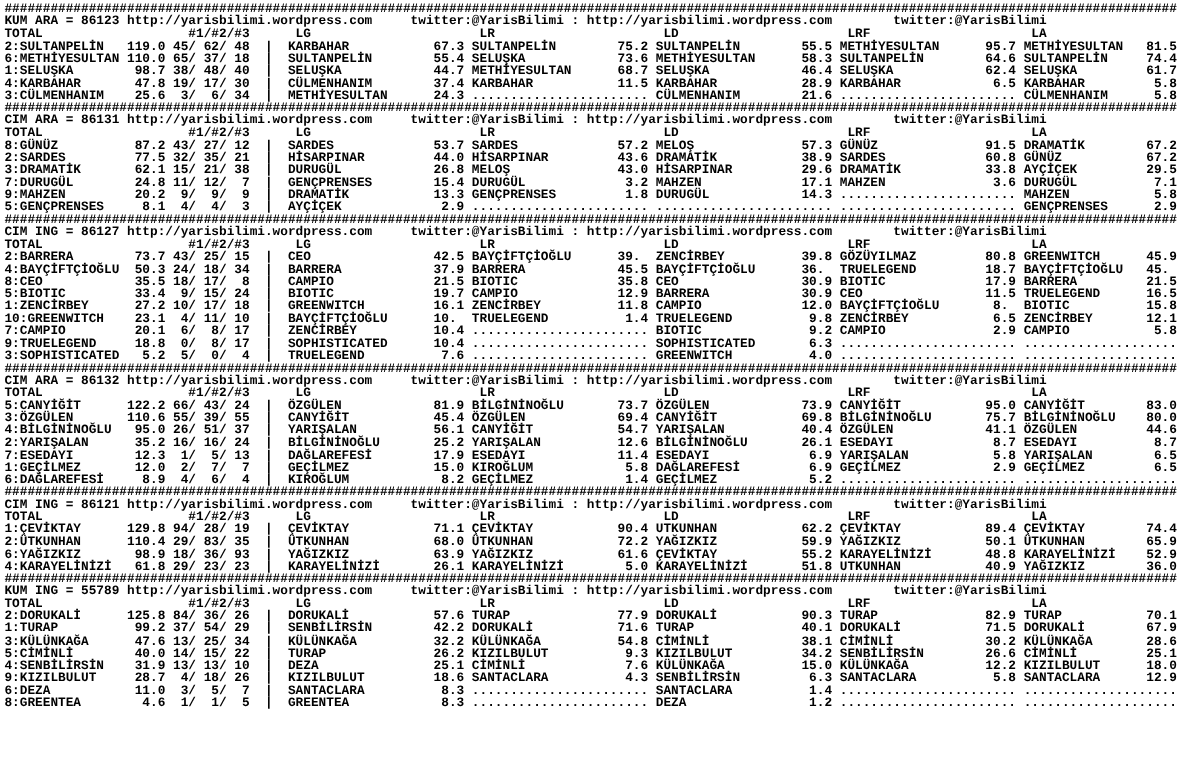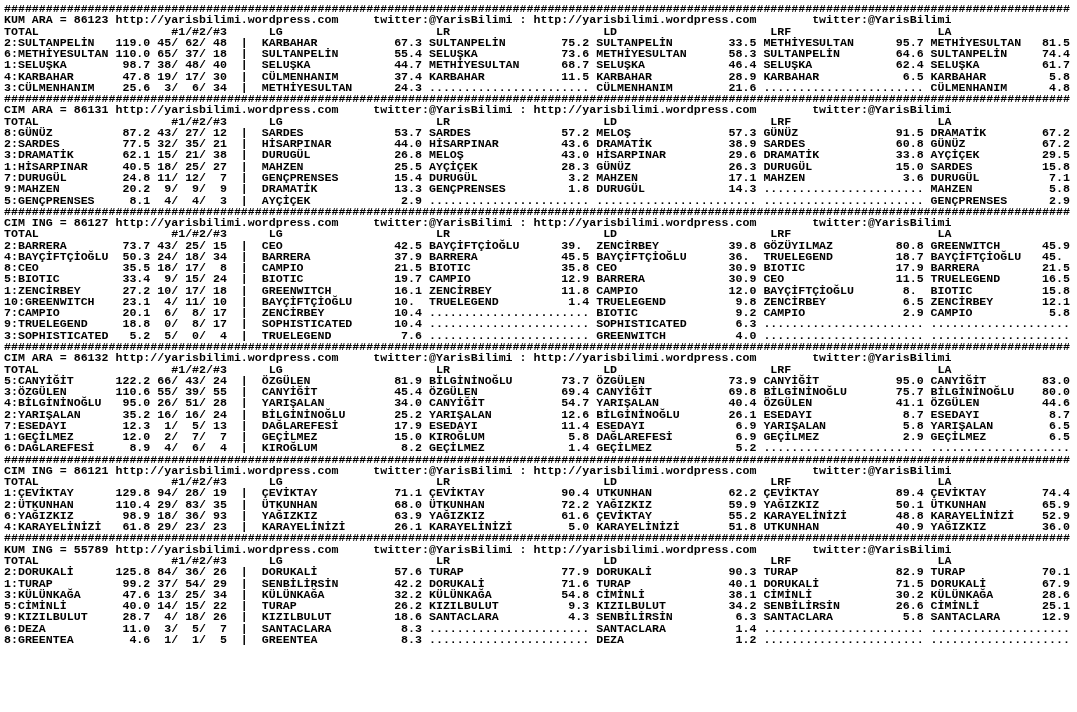--- a/index.html
+++ b/index.html
@@ -15,67 +15,67 @@
     letter-spacing:0;
   }
 </style>
 </head>
 <body>
 
 <div id="report">
     <div class="ln">#########################################################################################################################################################</div>
     <div class="ln">KUM ARA = 86123 http://yarisbilimi.wordpress.com     twitter:@YarisBilimi : http://yarisbilimi.wordpress.com        twitter:@YarisBilimi</div>
     <div class="ln">TOTAL                   #1/#2/#3      LG                      LR                      LD                      LRF                     LA</div>
-    <div class="ln">2:SULTANPELİN   119.0 45/ 62/ 48  |  KARBAHAR           67.3 SULTANPELİN        75.2 SULTANPELİN        33.5 METHİYESULTAN      95.7 METHİYESULTAN   81.5</div>
+    <div class="ln">2:SULTANPELİN   119.0 45/ 62/ 48  |  KARBAHAR           67.3 SULTANPELİN        75.2 SULTANPELİN        55.5 METHİYESULTAN      95.7 METHİYESULTAN   81.5</div>
     <div class="ln">6:METHİYESULTAN 110.0 65/ 37/ 18  |  SULTANPELİN        55.4 SELUŞKA            73.6 METHİYESULTAN      58.3 SULTANPELİN        64.6 SULTANPELİN     74.4</div>
     <div class="ln">1:SELUŞKA        98.7 38/ 48/ 40  |  SELUŞKA            44.7 METHİYESULTAN      68.7 SELUŞKA            46.4 SELUŞKA            62.4 SELUŞKA         61.7</div>
     <div class="ln">4:KARBAHAR       47.8 19/ 17/ 30  |  CÜLMENHANIM        37.4 KARBAHAR           11.5 KARBAHAR           28.9 KARBAHAR            6.5 KARBAHAR         5.8</div>
-    <div class="ln">3:CÜLMENHANIM    25.6  3/  6/ 34  |  METHİYESULTAN      24.3 ....................... CÜLMENHANIM        21.6 ....................... CÜLMENHANIM      4.8</div>
+    <div class="ln">3:CÜLMENHANIM    25.6  3/  6/ 34  |  METHİYESULTAN      24.3 ....................... CÜLMENHANIM        21.6 ....................... CÜLMENHANIM      5.8</div>
     <div class="ln">#########################################################################################################################################################</div>
     <div class="ln">CIM ARA = 86131 http://yarisbilimi.wordpress.com     twitter:@YarisBilimi : http://yarisbilimi.wordpress.com        twitter:@YarisBilimi</div>
     <div class="ln">TOTAL                   #1/#2/#3      LG                      LR                      LD                      LRF                     LA</div>
     <div class="ln">8:GÜNÜZ          87.2 43/ 27/ 12  |  SARDES             53.7 SARDES             57.2 MELOŞ              57.3 GÜNÜZ              91.5 DRAMATİK        67.2</div>
     <div class="ln">2:SARDES         77.5 32/ 35/ 21  |  HİSARPINAR         44.0 HİSARPINAR         43.6 DRAMATİK           38.9 SARDES             60.8 GÜNÜZ           67.2</div>
     <div class="ln">3:DRAMATİK       62.1 15/ 21/ 38  |  DURUGÜL            26.8 MELOŞ              43.0 HİSARPINAR         29.6 DRAMATİK           33.8 AYÇİÇEK         29.5</div>
-    <div class="ln">1:HİSARPINAR     40.5 18/ 25/ 27  |  MAHZEN             25.5 AYÇİÇEK            28.3 GÜNÜZ              26.3 DURUGÜL            15.0 SARDES          15.8</div>
     <div class="ln">7:DURUGÜL        24.8 11/ 12/  7  |  GENÇPRENSES        15.4 DURUGÜL             3.2 MAHZEN             17.1 MAHZEN              3.6 DURUGÜL          7.1</div>
     <div class="ln">9:MAHZEN         20.2  9/  9/  9  |  DRAMATİK           13.3 GENÇPRENSES         1.8 DURUGÜL            14.3 ....................... MAHZEN           5.8</div>
     <div class="ln">5:GENÇPRENSES     8.1  4/  4/  3  |  AYÇİÇEK             2.9 ....................... ....................... ....................... GENÇPRENSES      2.9</div>
     <div class="ln">#########################################################################################################################################################</div>
     <div class="ln">CIM ING = 86127 http://yarisbilimi.wordpress.com     twitter:@YarisBilimi : http://yarisbilimi.wordpress.com        twitter:@YarisBilimi</div>
     <div class="ln">TOTAL                   #1/#2/#3      LG                      LR                      LD                      LRF                     LA</div>
     <div class="ln">2:BARRERA        73.7 43/ 25/ 15  |  CEO                42.5 BAYÇİFTÇİOĞLU      39.  ZENCİRBEY          39.8 GÖZÜYILMAZ         80.8 GREENWITCH      45.9</div>
     <div class="ln">4:BAYÇİFTÇİOĞLU  50.3 24/ 18/ 34  |  BARRERA            37.9 BARRERA            45.5 BAYÇİFTÇİOĞLU      36.  TRUELEGEND         18.7 BAYÇİFTÇİOĞLU   45. </div>
     <div class="ln">8:CEO            35.5 18/ 17/  8  |  CAMPIO             21.5 BIOTIC             35.8 CEO                30.9 BIOTIC             17.9 BARRERA         21.5</div>
     <div class="ln">5:BIOTIC         33.4  9/ 15/ 24  |  BIOTIC             19.7 CAMPIO             12.9 BARRERA            30.9 CEO                11.5 TRUELEGEND      16.5</div>
     <div class="ln">1:ZENCİRBEY      27.2 10/ 17/ 18  |  GREENWITCH         16.1 ZENCİRBEY          11.8 CAMPIO             12.0 BAYÇİFTÇİOĞLU       8.  BIOTIC          15.8</div>
     <div class="ln">10:GREENWITCH    23.1  4/ 11/ 10  |  BAYÇİFTÇİOĞLU      10.  TRUELEGEND          1.4 TRUELEGEND          9.8 ZENCİRBEY           6.5 ZENCİRBEY       12.1</div>
     <div class="ln">7:CAMPIO         20.1  6/  8/ 17  |  ZENCİRBEY          10.4 ....................... BIOTIC              9.2 CAMPIO              2.9 CAMPIO           5.8</div>
     <div class="ln">9:TRUELEGEND     18.8  0/  8/ 17  |  SOPHISTICATED      10.4 ....................... SOPHISTICATED       6.3 ....................... ....................</div>
     <div class="ln">3:SOPHISTICATED   5.2  5/  0/  4  |  TRUELEGEND          7.6 ....................... GREENWITCH          4.0 ....................... ....................</div>
     <div class="ln">#########################################################################################################################################################</div>
     <div class="ln">CIM ARA = 86132 http://yarisbilimi.wordpress.com     twitter:@YarisBilimi : http://yarisbilimi.wordpress.com        twitter:@YarisBilimi</div>
     <div class="ln">TOTAL                   #1/#2/#3      LG                      LR                      LD                      LRF                     LA</div>
     <div class="ln">5:CANYİĞİT      122.2 66/ 43/ 24  |  ÖZGÜLEN            81.9 BİLGİNİNOĞLU       73.7 ÖZGÜLEN            73.9 CANYİĞİT           95.0 CANYİĞİT        83.0</div>
     <div class="ln">3:ÖZGÜLEN       110.6 55/ 39/ 55  |  CANYİĞİT           45.4 ÖZGÜLEN            69.4 CANYİĞİT           69.8 BİLGİNİNOĞLU       75.7 BİLGİNİNOĞLU    80.0</div>
-    <div class="ln">4:BİLGİNİNOĞLU   95.0 26/ 51/ 28  |  YARIŞALAN          34.0 CANYİĞİT           54.7 YARIŞALAN          40.4 ÖZGÜLEN            41.1 ÖZGÜLEN         44.6</div>
+    <div class="ln">4:BİLGİNİNOĞLU   95.0 26/ 51/ 37  |  YARIŞALAN          56.1 CANYİĞİT           54.7 YARIŞALAN          40.4 ÖZGÜLEN            41.1 ÖZGÜLEN         44.6</div>
     <div class="ln">2:YARIŞALAN      35.2 16/ 16/ 24  |  BİLGİNİNOĞLU       25.2 YARIŞALAN          12.6 BİLGİNİNOĞLU       26.1 ESEDAYI             8.7 ESEDAYI          8.7</div>
     <div class="ln">7:ESEDAYI        12.3  1/  5/ 13  |  DAĞLAREFESİ        17.9 ESEDAYI            11.4 ESEDAYI             6.9 YARIŞALAN           5.8 YARIŞALAN        6.5</div>
     <div class="ln">1:GEÇİLMEZ       12.0  2/  7/  7  |  GEÇİLMEZ           15.0 KIROĞLUM            5.8 DAĞLAREFESİ         6.9 GEÇİLMEZ            2.9 GEÇİLMEZ         6.5</div>
     <div class="ln">6:DAĞLAREFESİ     8.9  4/  6/  4  |  KIROĞLUM            8.2 GEÇİLMEZ            1.4 GEÇİLMEZ            5.2 ....................... ....................</div>
     <div class="ln">#########################################################################################################################################################</div>
     <div class="ln">CIM ING = 86121 http://yarisbilimi.wordpress.com     twitter:@YarisBilimi : http://yarisbilimi.wordpress.com        twitter:@YarisBilimi</div>
     <div class="ln">TOTAL                   #1/#2/#3      LG                      LR                      LD                      LRF                     LA</div>
     <div class="ln">1:ÇEVİKTAY      129.8 94/ 28/ 19  |  ÇEVİKTAY           71.1 ÇEVİKTAY           90.4 UTKUNHAN           62.2 ÇEVİKTAY           89.4 ÇEVİKTAY        74.4</div>
     <div class="ln">2:ÜTKUNHAN      110.4 29/ 83/ 35  |  ÜTKUNHAN           68.0 ÜTKUNHAN           72.2 YAĞIZKIZ           59.9 YAĞIZKIZ           50.1 ÜTKUNHAN        65.9</div>
     <div class="ln">6:YAĞIZKIZ       98.9 18/ 36/ 93  |  YAĞIZKIZ           63.9 YAĞIZKIZ           61.6 ÇEVİKTAY           55.2 KARAYELİNİZİ       48.8 KARAYELİNİZİ    52.9</div>
     <div class="ln">4:KARAYELİNİZİ   61.8 29/ 23/ 23  |  KARAYELİNİZİ       26.1 KARAYELİNİZİ        5.0 KARAYELİNİZİ       51.8 UTKUNHAN           40.9 YAĞIZKIZ        36.0</div>
     <div class="ln">#########################################################################################################################################################</div>
     <div class="ln">KUM ING = 55789 http://yarisbilimi.wordpress.com     twitter:@YarisBilimi : http://yarisbilimi.wordpress.com        twitter:@YarisBilimi</div>
     <div class="ln">TOTAL                   #1/#2/#3      LG                      LR                      LD                      LRF                     LA</div>
     <div class="ln">2:DORUKALİ      125.8 84/ 36/ 26  |  DORUKALİ           57.6 TURAP              77.9 DORUKALİ           90.3 TURAP              82.9 TURAP           70.1</div>
     <div class="ln">1:TURAP          99.2 37/ 54/ 29  |  SENBİLİRSİN        42.2 DORUKALİ           71.6 TURAP              40.1 DORUKALİ           71.5 DORUKALİ        67.9</div>
     <div class="ln">3:KÜLÜNKAĞA      47.6 13/ 25/ 34  |  KÜLÜNKAĞA          32.2 KÜLÜNKAĞA          54.8 CİMİNLİ            38.1 CİMİNLİ            30.2 KÜLÜNKAĞA       28.6</div>
     <div class="ln">5:CİMİNLİ        40.0 14/ 15/ 22  |  TURAP              26.2 KIZILBULUT          9.3 KIZILBULUT         34.2 SENBİLİRSİN        26.6 CİMİNLİ         25.1</div>
+    <div class="ln">4:SENBİLİRSİN    31.9 13/ 13/ 10  |  DEZA               25.1 CİMİNLİ             7.6 KÜLÜNKAĞA          15.0 KÜLÜNKAĞA          12.2 KIZILBULUT      18.0</div>
     <div class="ln">9:KIZILBULUT     28.7  4/ 18/ 26  |  KIZILBULUT         18.6 SANTACLARA          4.3 SENBİLİRSİN         6.3 SANTACLARA          5.8 SANTACLARA      12.9</div>
     <div class="ln">6:DEZA           11.0  3/  5/  7  |  SANTACLARA          8.3 ....................... SANTACLARA          1.4 ....................... ....................</div>
     <div class="ln">8:GREENTEA        4.6  1/  1/  5  |  GREENTEA            8.3 ....................... DEZA                1.2 ....................... ....................</div>
   </div>
 
 </body></html>

